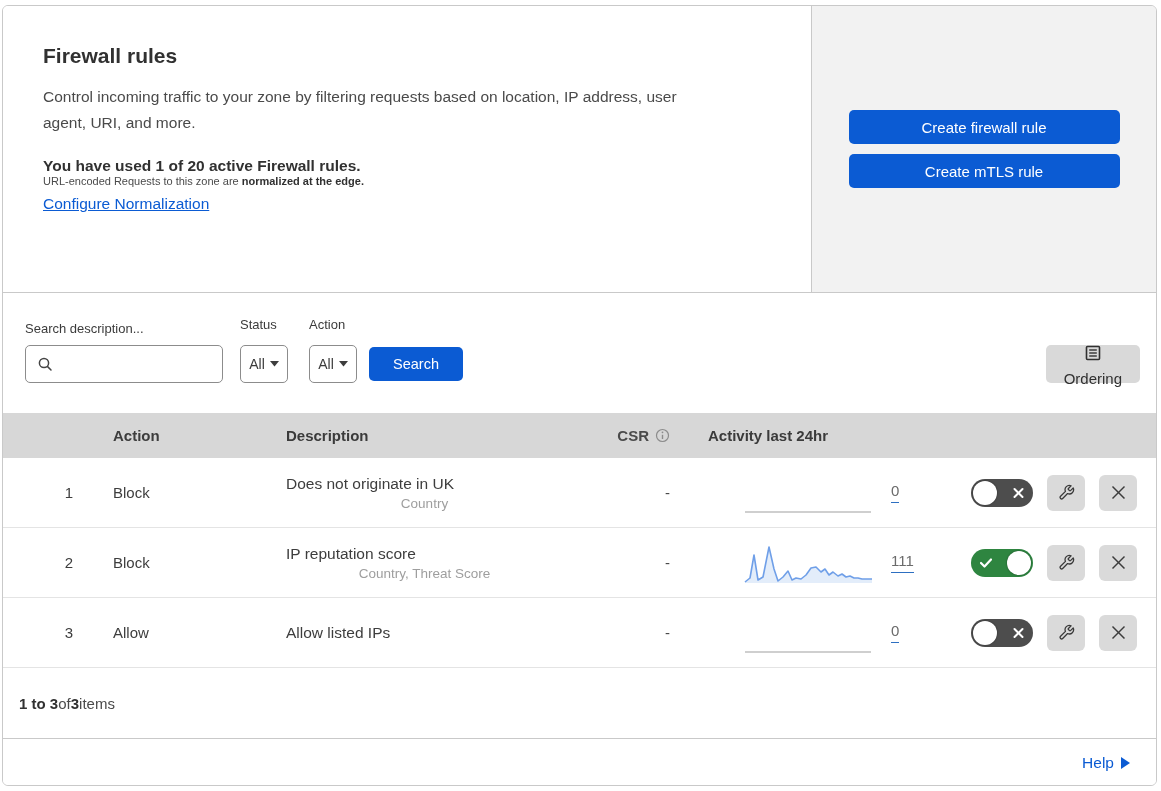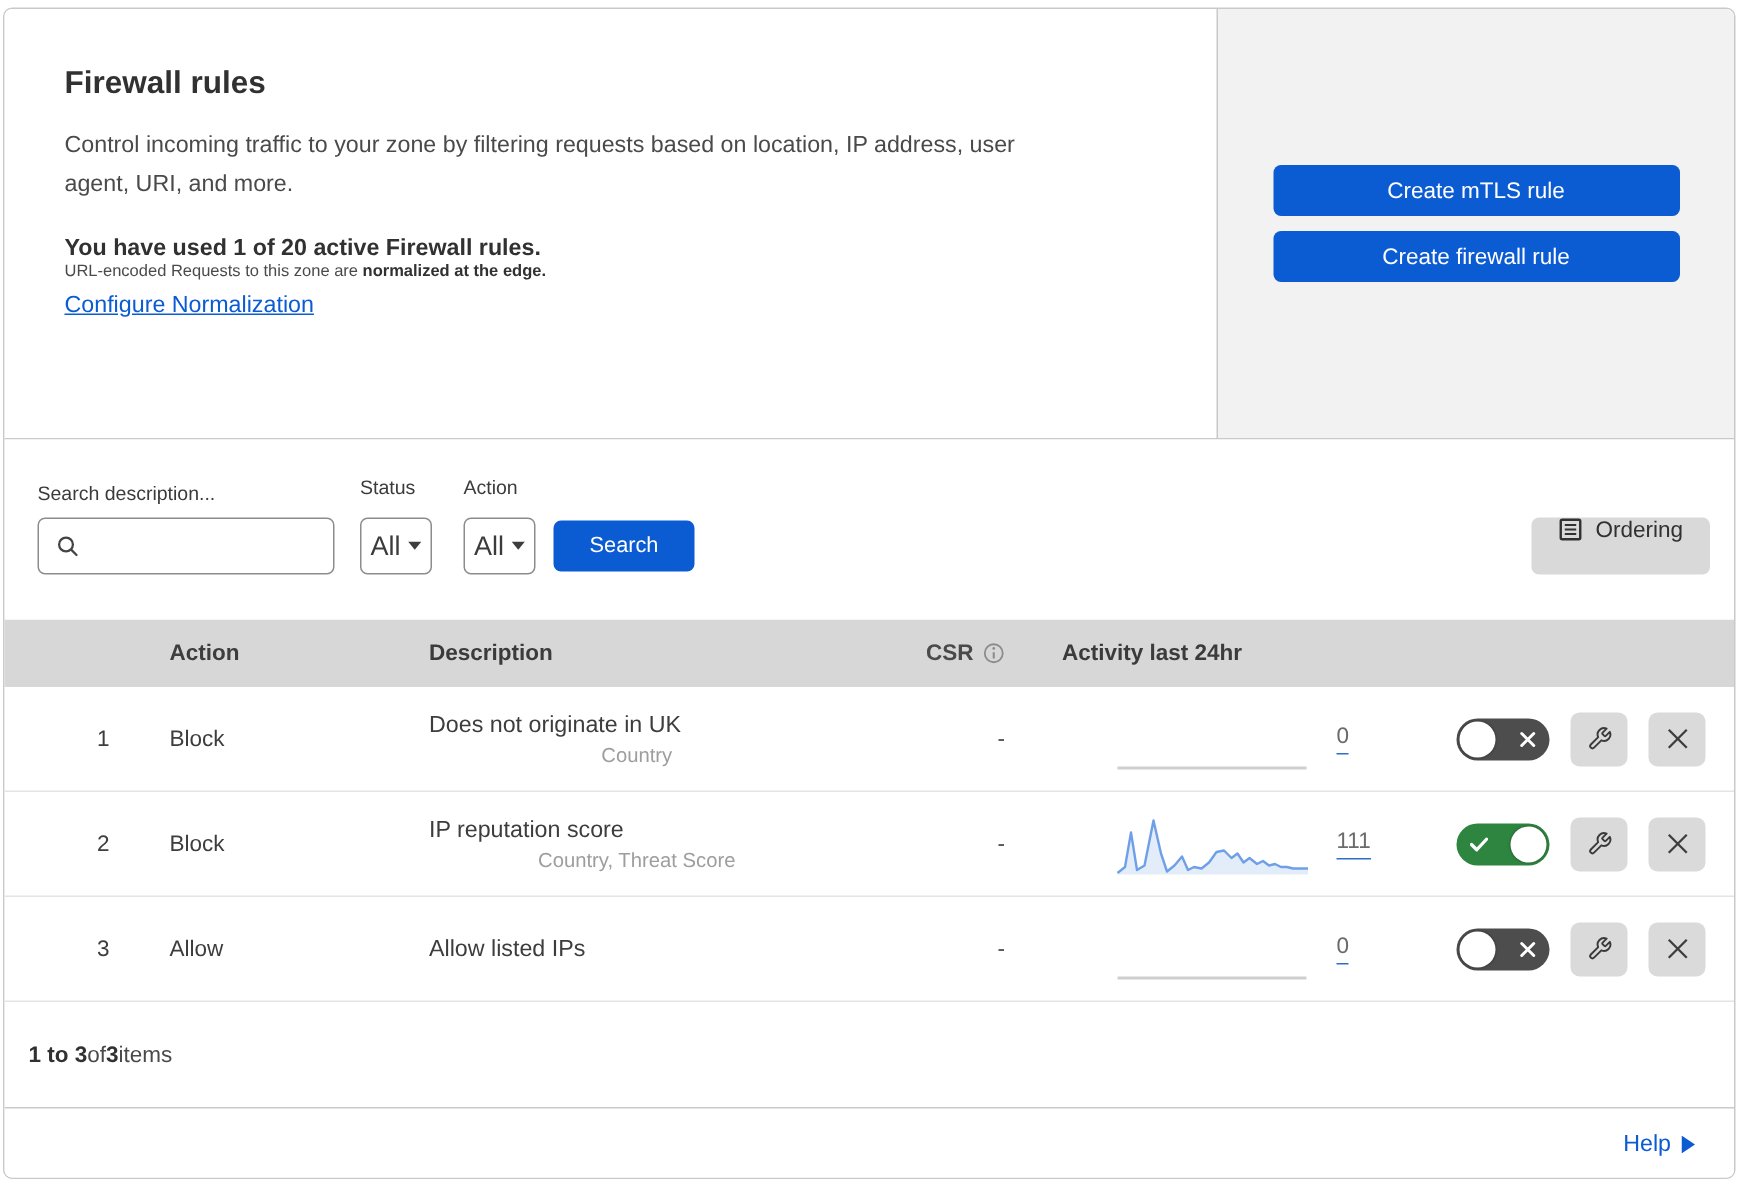--- a/index.html
+++ b/index.html
@@ -45,35 +45,35 @@
     border: 1px solid #8c8c8c; border-radius: 5px;
     display: flex; align-items: center; padding-left: 11px;
     background: #fff;
   }
   .search-box input { border: none; outline: none; flex: 1; font-size: 14px; font-family: inherit; margin-left: 8px; background: transparent; }
   .select-box {
     position: absolute; top: 52px;
     width: 48px; height: 38px;
     border: 1px solid #8c8c8c; border-radius: 5px;
     display: flex; align-items: center; justify-content: center; gap: 5px;
-    font-size: 18px; color: #3b3b3b; background: #fff; cursor: pointer;
+    font-size: 14px; color: #3b3b3b; background: #fff; cursor: pointer;
   }
   .btn-search {
     position: absolute; left: 366px; top: 54px;
     width: 94px; height: 34px;
     background: #0b5bd3; color: #fff; border: none; border-radius: 5px;
     font-size: 14.5px; font-family: inherit; cursor: pointer;
   }
   .btn-ordering {
     position: absolute; right: 16px; top: 52px;
     height: 38px; padding: 0 18px;
     background: #d9d9d9; color: #313131;
     border: none; border-radius: 5px;
     font-size: 15px; font-family: inherit;
-    display: flex; gap: 9px; cursor: pointer;
+    display: flex; align-items: center; gap: 9px; cursor: pointer; flex-direction: column;
   }
   
   .t-head {
     display: flex; align-items: center;
     height: 45px; background: #d7d7d7;
     font-size: 15px; font-weight: 600; color: #3b3b3b;
   }
   .t-row {
     display: flex; align-items: center;
     height: 70px; border-bottom: 1px solid #e4e4e4;
@@ -124,22 +124,22 @@
 
   <div class="hdr">
     <div class="hdr-left">
       <div class="hdr-title">Firewall rules</div>
       <div class="hdr-desc">Control incoming traffic to your zone by filtering requests based on location, IP address, user agent, URI, and more.</div>
       <div class="hdr-usage">You have used 1 of 20 active Firewall rules.</div>
       <div class="hdr-norm"><span>URL-encoded Requests to this zone are </span><span class="b">normalized at the edge.</span></div>
       <a class="link">Configure Normalization</a>
     </div>
     <div class="hdr-right">
+      <button class="btn-blue">Create firewall rule</button>
       <button class="btn-blue">Create mTLS rule</button>
-      <button class="btn-blue">Create firewall rule</button>
     </div>
   </div>
 
   <div class="filters">
     <span class="flabel" style="left:22px; top:28px;">Search description...</span>
     <div class="search-box">
       <span style="display:flex;">
         <svg width="16" height="16" viewBox="0 0 16 16">
             <circle cx="7" cy="7" r="4.6" fill="none" stroke="#444" stroke-width="1.5"></circle>
             <line x1="10.6" y1="10.6" x2="14" y2="14" stroke="#444" stroke-width="1.5" stroke-linecap="round"></line>

